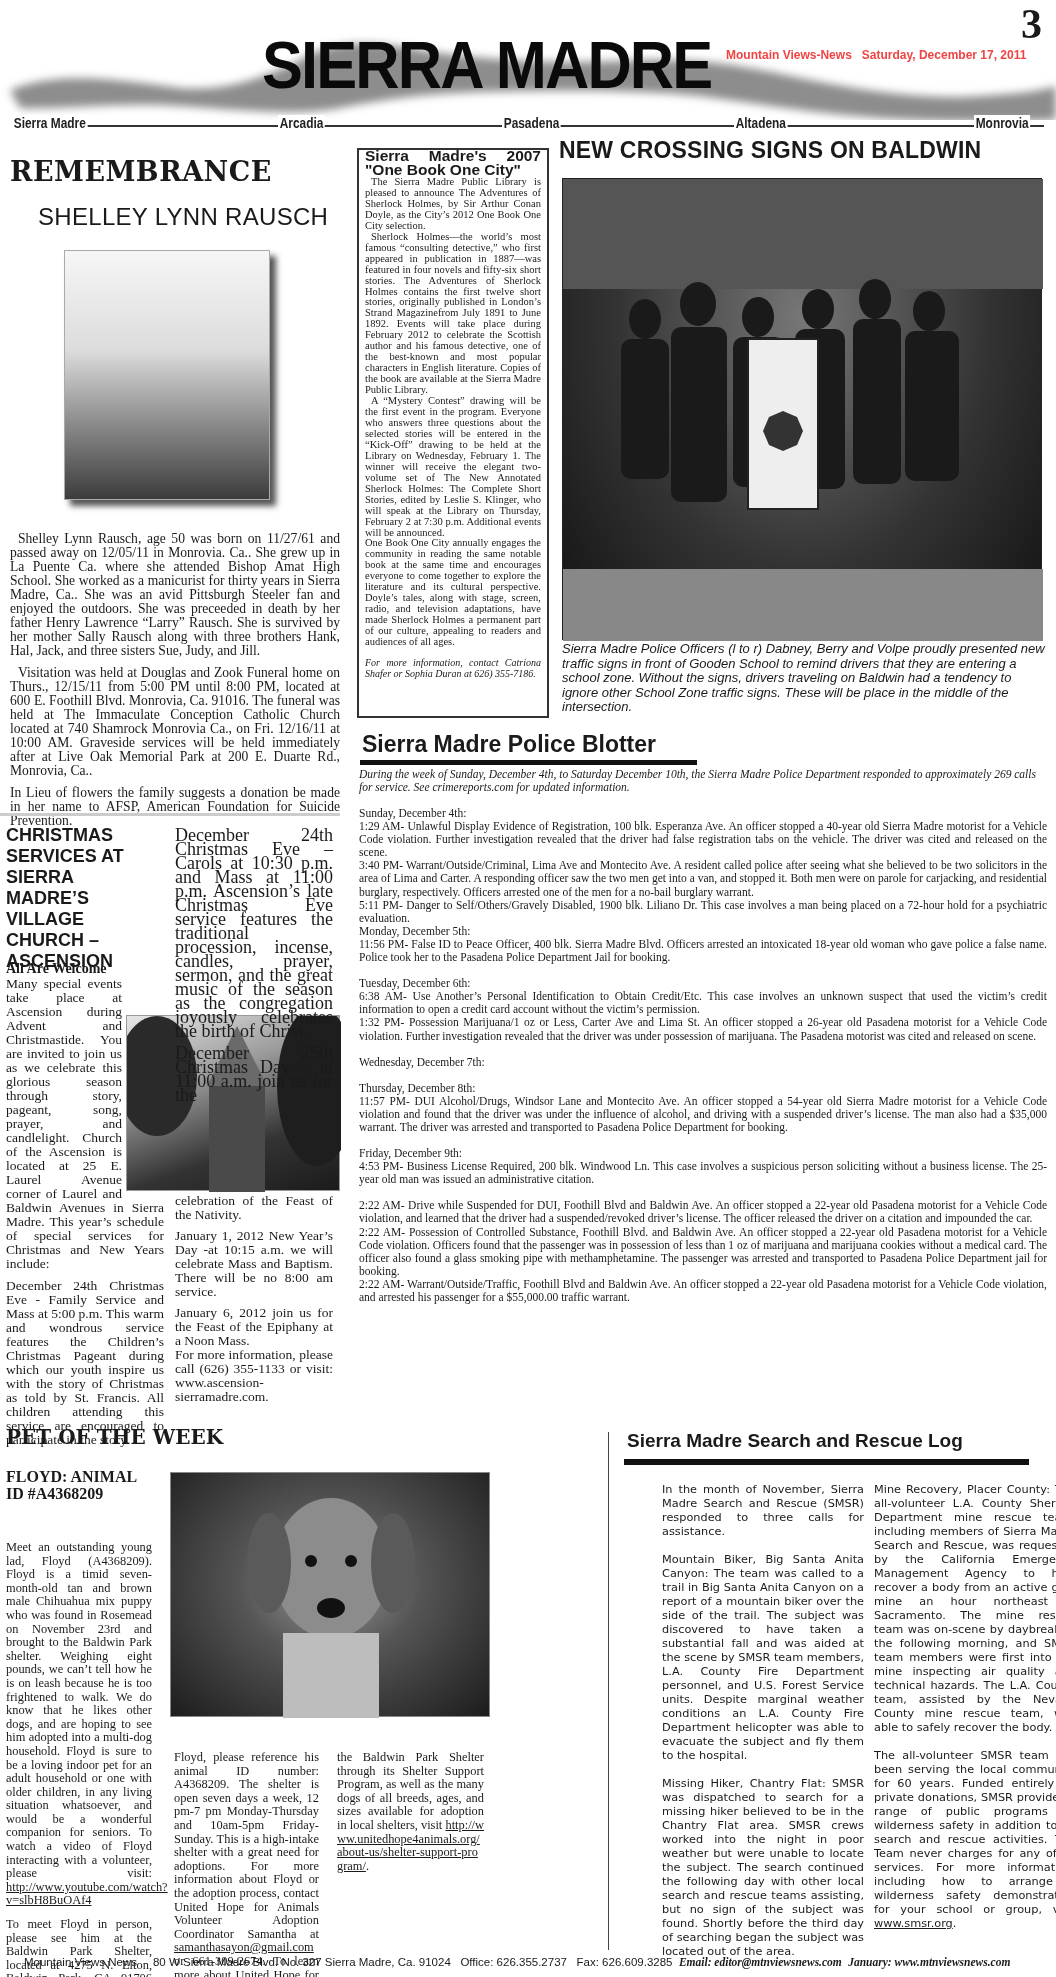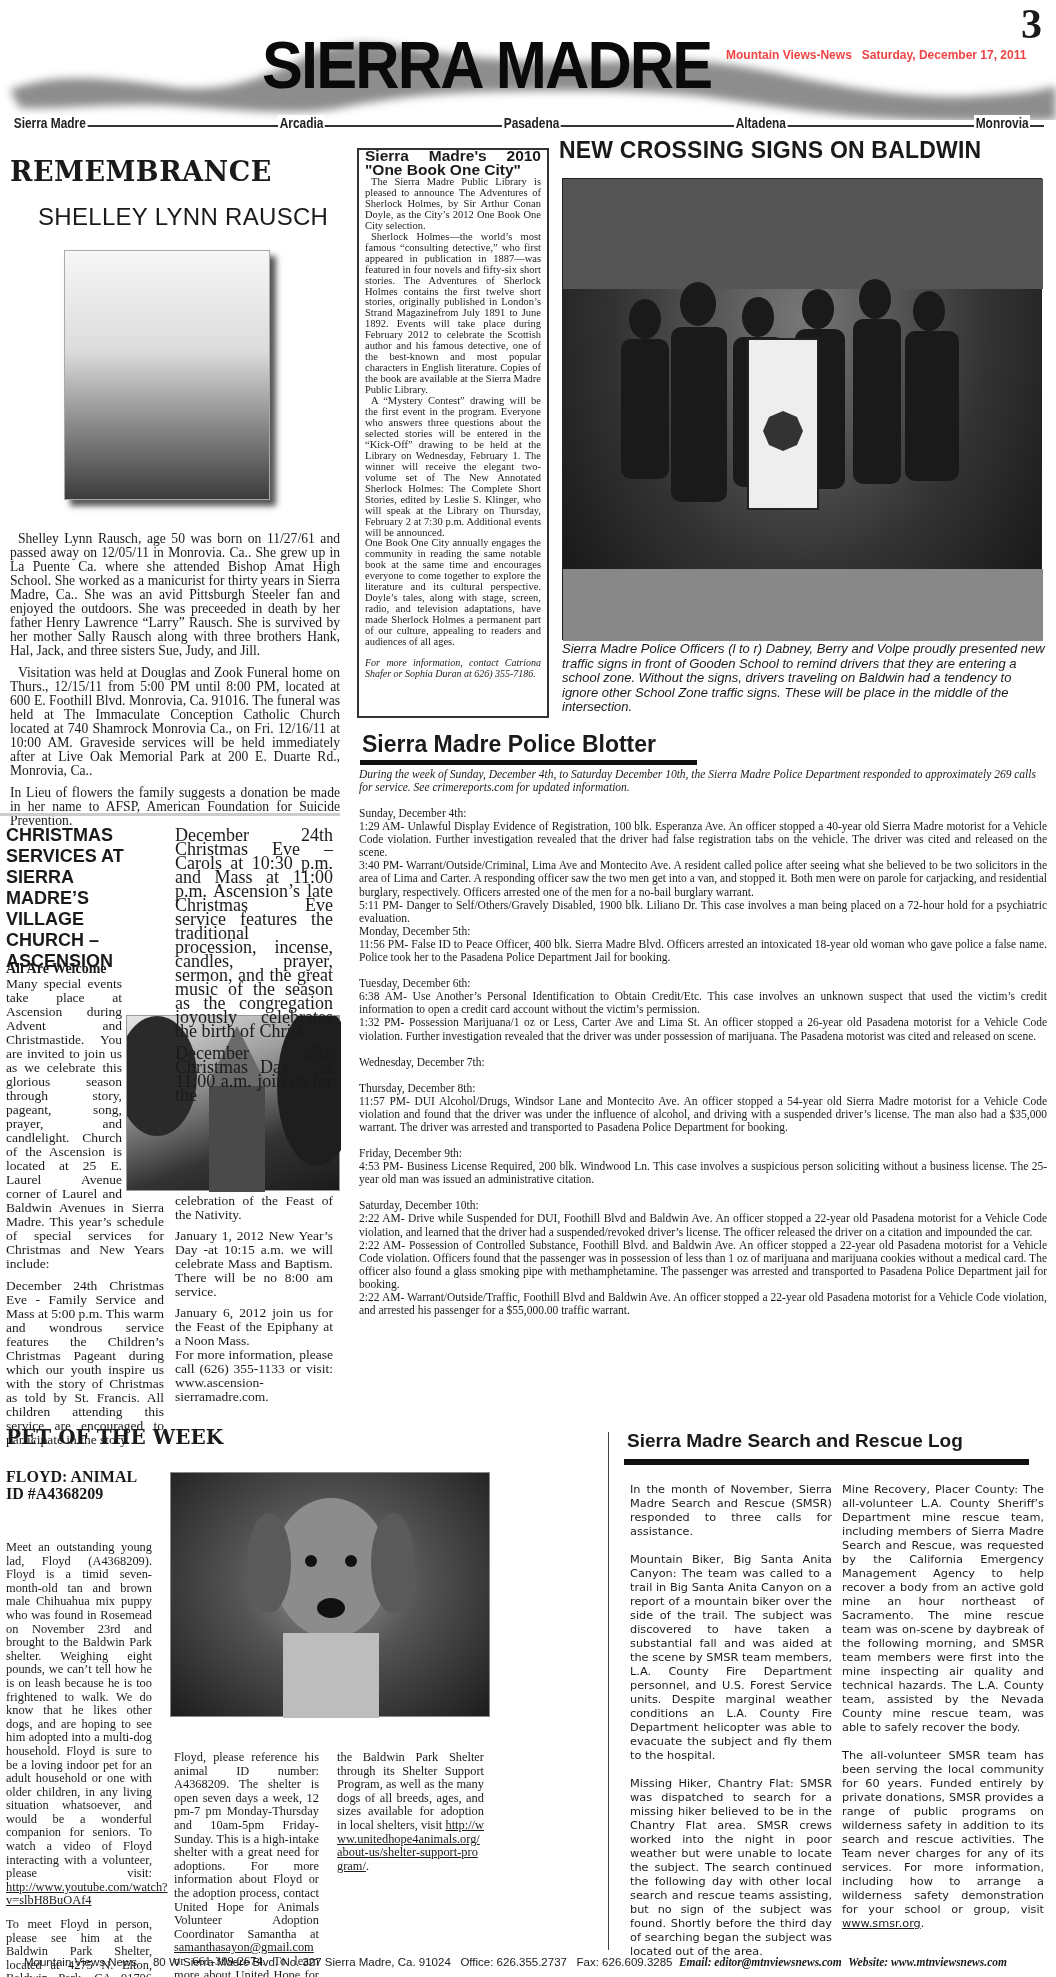--- a/index.html
+++ b/index.html
@@ -64,21 +64,21 @@
   .pet-col1 { left: 6px; top: 1541px; width: 146px; font-size: 12.4px; line-height: 13.6px; }
   .pet-col1 p { margin-bottom: 10px; }
   .pet-col2 { left: 174px; top: 1751px; width: 145px; font-size: 12.4px; line-height: 13.6px; }
   .pet-col3 { left: 337px; top: 1751px; width: 147px; font-size: 12.4px; line-height: 13.6px; }
   .link { text-decoration: underline; }
   .pet-vline { left: 608px; top: 1432px; width: 1px; height: 518px; background: #444; }
 
   
   .sar-title { left: 627px; top: 1430px; font-family: "Liberation Sans", sans-serif; font-weight: bold; font-size: 19px; }
   .sar-rule { left: 624px; top: 1459px; width: 405px; height: 6px; background: #111; }
-  .sar-col { top: 1483px; width: 202px; font-family: "DejaVu Sans", sans-serif; font-size: 11.3px; line-height: 14px; }
+  .sar-col { top: 1483px; width: 202px; font-family: "DejaVu Sans", sans-serif; font-size: 11.3px; line-height: 14px; margin-left: 32px; }
   .sar-col p { margin-bottom: 14px; }
 
   
   .footer { left: 24px; top: 1956px; width: 1020px; font-family: "Liberation Sans", sans-serif; font-size: 11.5px; white-space: nowrap; }
   .footer .fi { font-family: "Liberation Serif", serif; font-style: italic; font-weight: bold; }
 </style>
 </head>
 <body>
 
 <svg class="abs mast-band" viewBox="0 0 1056 90" preserveAspectRatio="none">
@@ -108,21 +108,21 @@
 <div class="abs rem-photo" title="Shelley Lynn Rausch with her dog"></div>
 <div class="abs rem-body just">
   <p>Shelley Lynn Rausch, age 50 was born on 11/27/61 and passed away on 12/05/11 in Monrovia. Ca.. She grew up in La Puente Ca. where she attended Bishop Amat High School. She worked as a manicurist for thirty years in Sierra Madre, Ca.. She was an avid Pittsburgh Steeler fan and enjoyed the outdoors. She was preceeded in death by her father Henry Lawrence “Larry” Rausch. She is survived by her mother Sally Rausch along with three brothers Hank, Hal, Jack, and three sisters Sue, Judy, and Jill.</p>
   <p>Visitation was held at Douglas and Zook Funeral home on Thurs., 12/15/11 from 5:00 PM until 8:00 PM, located at 600 E. Foothill Blvd. Monrovia, Ca. 91016. The funeral was held at The Immaculate Conception Catholic Church located at 740 Shamrock Monrovia Ca., on Fri. 12/16/11 at 10:00 AM. Graveside services will be held immediately after at Live Oak Memorial Park at 200 E. Duarte Rd., Monrovia, Ca..</p>
   <p style="text-indent:0">In Lieu of flowers the family suggests a donation be made in her name to AFSP, American Foundation for Suicide Prevention.</p>
 </div>
 <div class="abs rem-rule"></div>
 
 <div class="abs obo-box">
   <div class="obo-title">
-    <div style="text-align:justify;text-align-last:justify">Sierra Madre's 2010</div>
+    <div style="text-align:justify;text-align-last:justify">Sierra Madre's 2007</div>
     <div>"One Book One City"</div>
   </div>
   <div class="obo-body just">
     <p>The Sierra Madre Public Library is pleased to announce The Adventures of Sherlock Holmes, by Sir Arthur Conan Doyle, as the City’s 2012 One Book One City selection.</p>
     <p>Sherlock Holmes—the world’s most famous “consulting detective,” who first appeared in publication in 1887—was featured in four novels and fifty-six short stories. The Adventures of Sherlock Holmes contains the first twelve short stories, originally published in London’s Strand Magazinefrom July 1891 to June 1892. Events will take place during February 2012 to celebrate the Scottish author and his famous detective, one of the best-known and most popular characters in English literature. Copies of the book are available at the Sierra Madre Public Library.</p>
     <p>A “Mystery Contest” drawing will be the first event in the program. Everyone who answers three questions about the selected stories will be entered in the “Kick-Off” drawing to be held at the Library on Wednesday, February 1. The winner will receive the elegant two-volume set of The New Annotated Sherlock Holmes: The Complete Short Stories, edited by Leslie S. Klinger, who will speak at the Library on Thursday, February 2 at 7:30 p.m. Additional events will be announced.</p>
     <p style="text-indent:0">One Book One City annually engages the community in reading the same notable book at the same time and encourages everyone to come together to explore the literature and its cultural perspective. Doyle’s tales, along with stage, screen, radio, and television adaptations, have made Sherlock Holmes a permanent part of our culture, appealing to readers and audiences of all ages.</p>
     <p class="obo-foot" style="text-indent:0">For more information, contact Catriona Shafer or Sophia Duran at 626) 355-7186.</p>
   </div>
 </div>
@@ -176,21 +176,20 @@
   </div>
   <div class="pb-day">
     <div>Thursday, December 8th:</div>
     <div class="pb-entry">11:57 PM- DUI Alcohol/Drugs, Windsor Lane and Montecito Ave.  An officer stopped a 54-year old Sierra Madre motorist for a Vehicle Code violation and found that the driver was under the influence of alcohol, and driving with a suspended driver’s license. The man also had a $35,000 warrant.  The driver was arrested and transported to Pasadena Police Department for booking.</div>
   </div>
   <div class="pb-day">
     <div>Friday, December 9th:</div>
     <div class="pb-entry">4:53 PM- Business License Required, 200 blk. Windwood Ln.  This case involves a suspicious person soliciting without a business license. The 25-year old man was issued an administrative citation.</div>
   </div>
   <div class="pb-day">
-    <div>Saturday, December 10th:</div>
     <div class="pb-entry">2:22 AM- Drive while Suspended for DUI, Foothill Blvd and Baldwin Ave.  An officer stopped a 22-year old Pasadena motorist for a Vehicle Code violation, and learned that the driver had a suspended/revoked driver’s license.  The officer released the driver on a citation and impounded the car.</div>
     <div class="pb-entry">2:22 AM- Possession of Controlled Substance, Foothill Blvd. and Baldwin Ave.  An officer stopped a 22-year old Pasadena motorist for a Vehicle Code violation.  Officers found that the passenger was in possession of less than 1 oz of marijuana and marijuana cookies without a medical card.  The officer also found a glass smoking pipe with methamphetamine.  The passenger was arrested and transported to Pasadena Police Department jail for booking.</div>
     <div class="pb-entry">2:22 AM- Warrant/Outside/Traffic, Foothill Blvd and Baldwin Ave.  An officer stopped a 22-year old Pasadena motorist for a Vehicle Code violation, and arrested his passenger for a $55,000.00 traffic warrant.</div>
   </div>
 </div>
 
 <div class="abs xmas-title">CHRISTMAS SERVICES AT SIERRA MADRE’S VILLAGE CHURCH – ASCENSION</div>
 <div class="abs xmas-col1 just">
   <div class="xmas-welcome">All Are Welcome</div>
   <div style="width:158px">
@@ -258,14 +257,14 @@
   <p>Mine Recovery, Placer County: The all-volunteer L.A. County Sheriff’s Department mine rescue team, including members of Sierra Madre Search and Rescue, was requested by the California Emergency Management Agency to help recover a body from an active gold mine an hour northeast of Sacramento. The mine rescue team was on-scene by daybreak of the following morning, and SMSR team members were first into the mine inspecting air quality and technical hazards. The L.A. County team, assisted by the Nevada County mine rescue team, was able to safely recover the body.</p>
   <p><span>The all-volunteer SMSR team has been serving the local community for 60 years. Funded entirely by private donations, SMSR provides a range of public programs on wilderness safety in addition to its search and rescue activities. The Team never charges for any of its services. For more information, including how to arrange a wilderness safety demonstration for your school or group, visit</span> <a class="link">www.smsr.org</a><span>.</span></p>
 </div>
 
 <div class="abs footer">
   <span>Mountain Views News</span>&nbsp;&nbsp;&nbsp;&nbsp;
   <span>80 W Sierra Madre Blvd.  No. 327  Sierra Madre, Ca.  91024</span>&nbsp;&nbsp;
   <span>Office:  626.355.2737</span>&nbsp;&nbsp;
   <span>Fax:  626.609.3285</span>&nbsp;
   <span class="fi">Email: editor@mtnviewsnews.com</span>&nbsp;
-  <span class="fi">Website:  www.mtnviewsnews.com</span>
+  <span class="fi">January:  www.mtnviewsnews.com</span>
 </div>
 
 </body></html>

